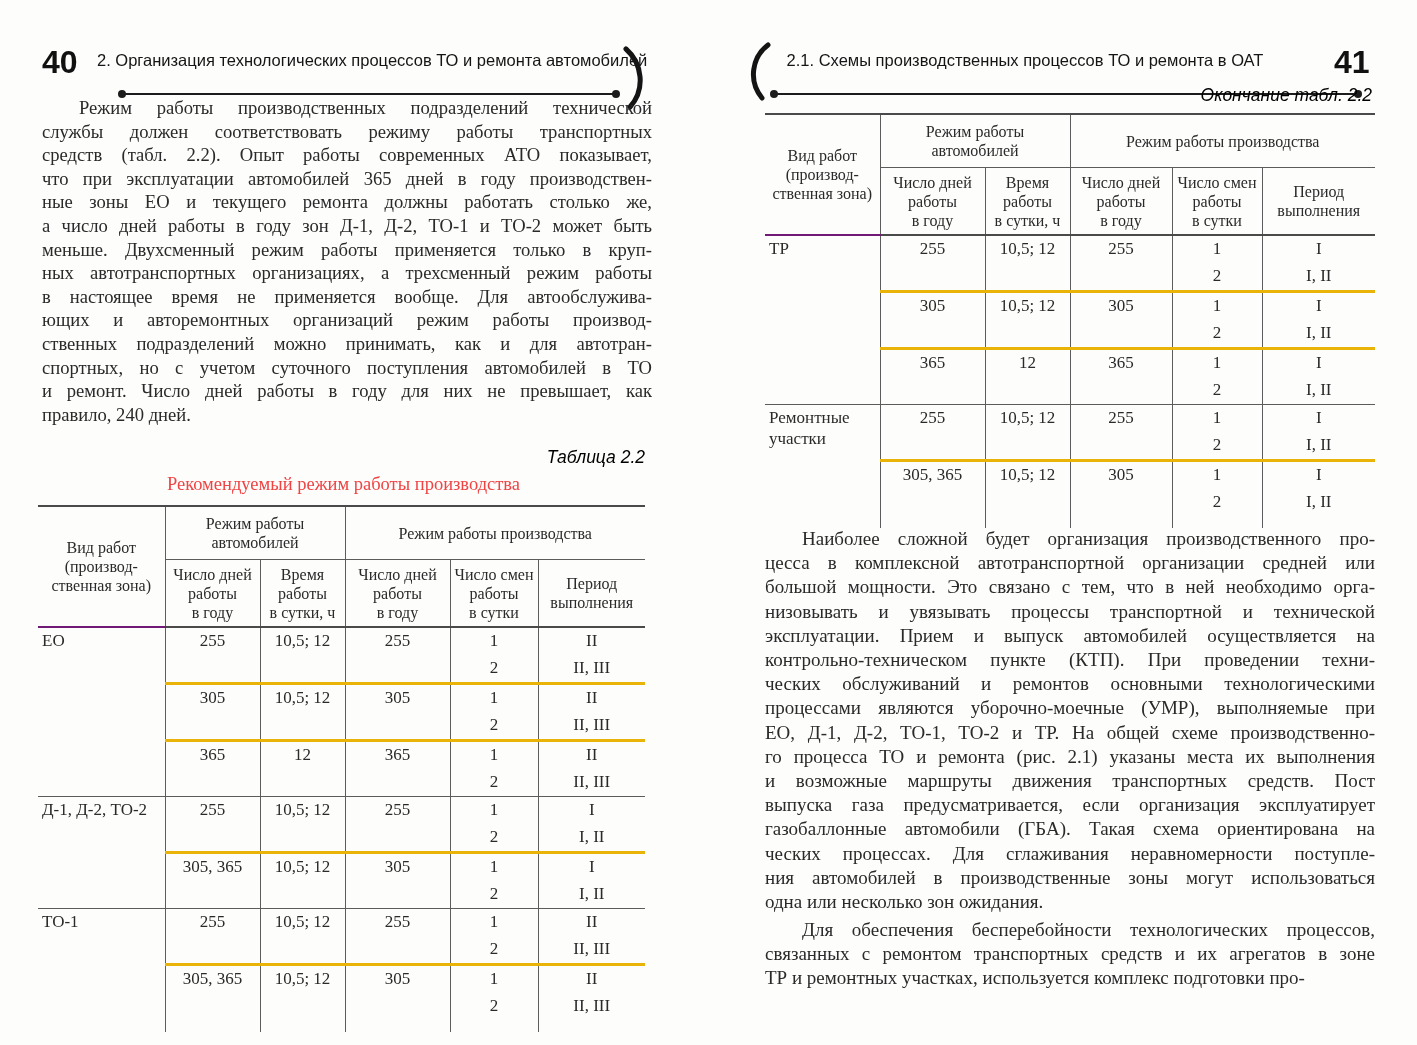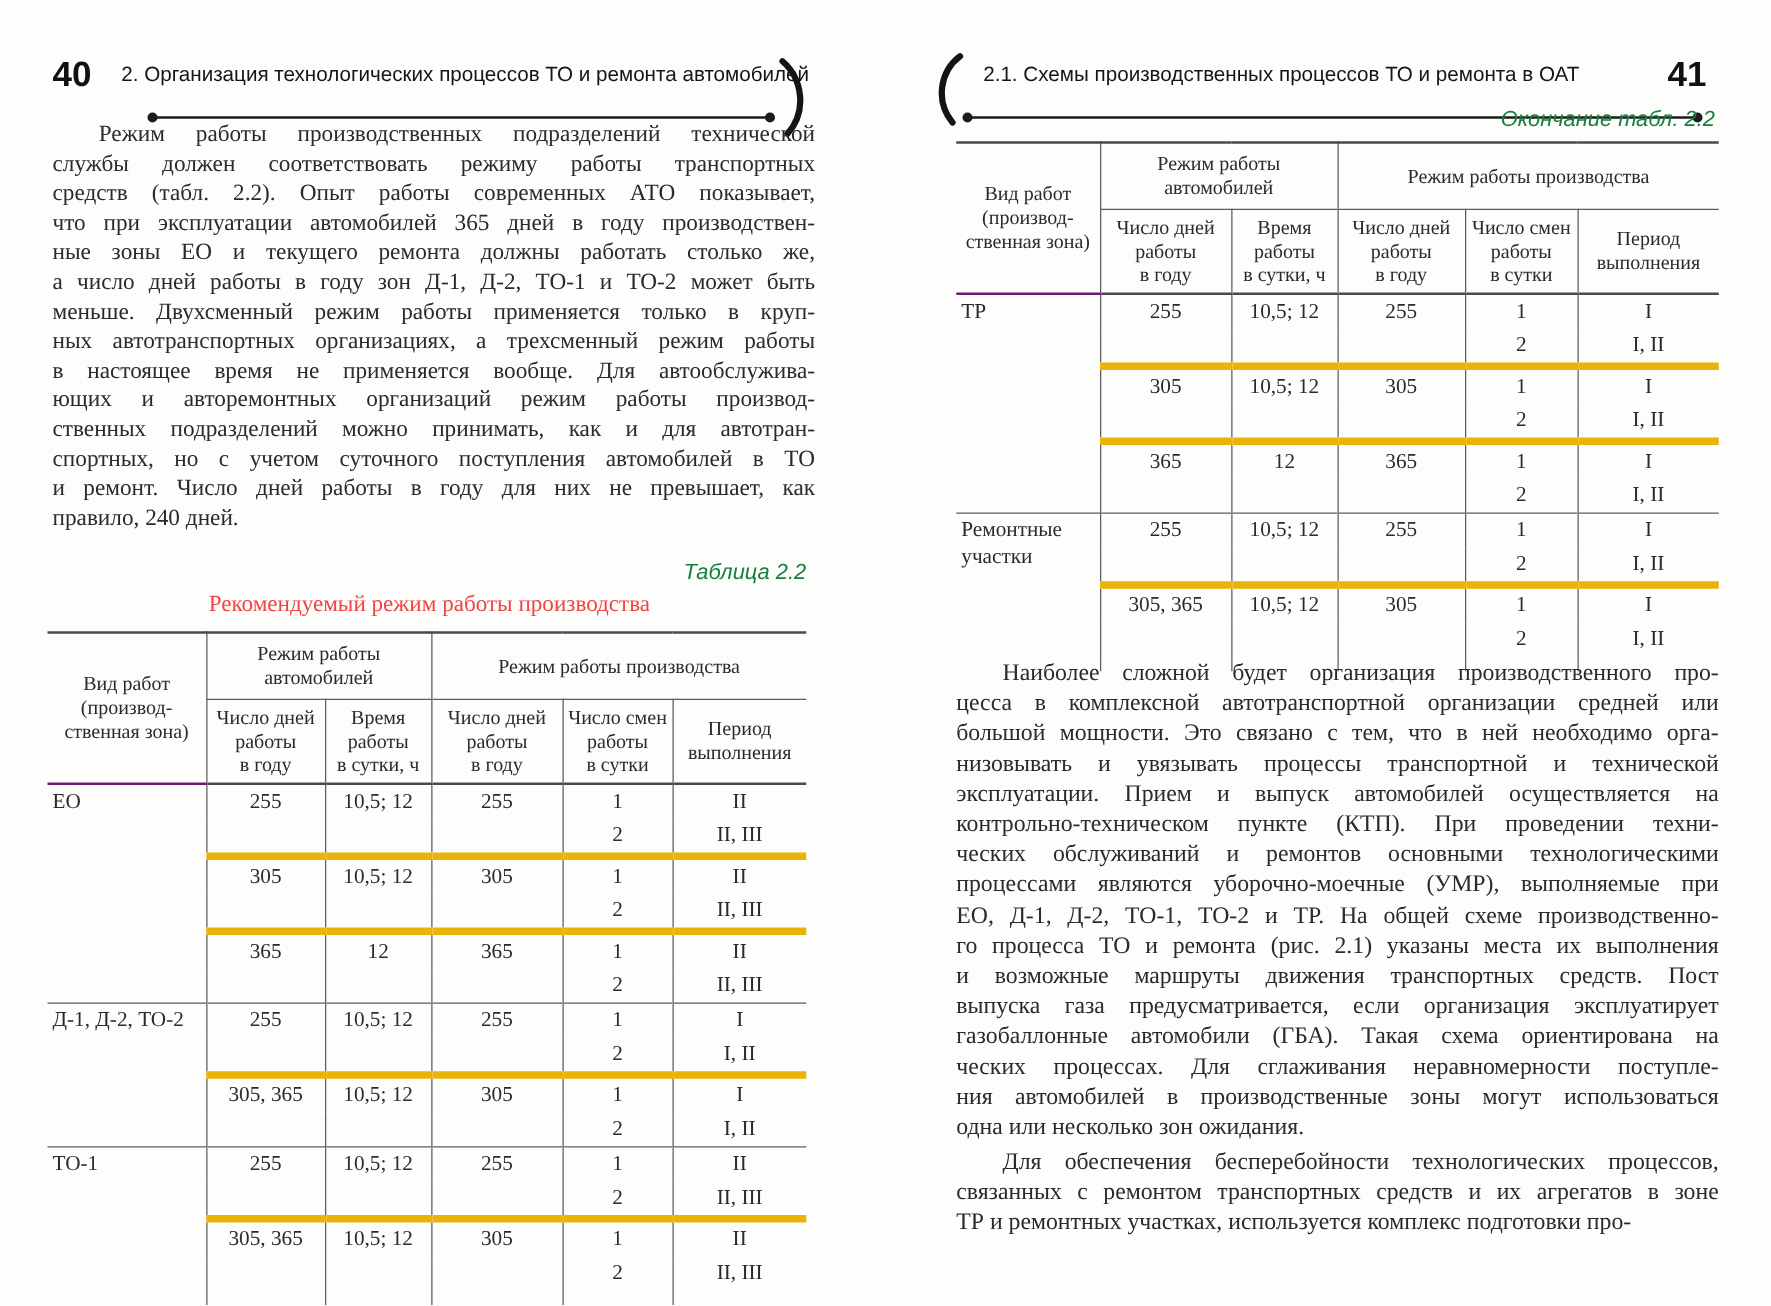--- a/index.html
+++ b/index.html
@@ -2,21 +2,21 @@
 <html lang="ru"><head>
 <meta charset="utf-8">
 <style>
   html,body{margin:0;padding:0;background:#ffffff;}
   .spread{
     position:relative;width:1417px;height:1045px;background:#fdfdfc;overflow:hidden;
     font-family:"Liberation Serif",serif;color:#2a2a2a;
   }
   
   .pnum{position:absolute;font-family:"Liberation Sans",sans-serif;font-weight:bold;
-        font-size:28px;color:#111;}
+        font-size:32px;color:#111;}
   .pnum-left{left:42px;top:44px;}
   .pnum-right{left:1334px;top:44px;}
   .runhead{position:absolute;font-family:"Liberation Sans",sans-serif;font-size:16.5px;color:#151515;
            white-space:nowrap;}
   .runhead-left{left:97px;top:51px;width:520px;text-align:center;}
   .runhead-right{left:780px;top:51px;width:490px;text-align:center;}
   .rule{position:absolute;height:2px;background:#1c1c1c;}
   .rule-left{left:120px;top:93px;width:498px;}
   .rule-right{left:772px;top:93px;width:588px;}
   .rule::before,.rule::after{content:"";position:absolute;width:8px;height:8px;border-radius:50%;
@@ -29,42 +29,42 @@
   
   .para{position:absolute;font-size:18.6px;}
   .para-left{left:42px;top:96px;width:610px;line-height:23.6px;}
   .para-right1{left:765px;top:527px;width:610px;line-height:24.2px;font-size:19px;}
   .para-right2{left:765px;top:918px;width:610px;line-height:24.2px;font-size:19px;}
   .tline{text-align:justify;text-align-last:justify;-moz-text-align-last:justify;}
   .tline.tlast{text-align-last:left;-moz-text-align-last:left;}
   .tline.tfirst{text-indent:37px;}
   
   .tcaption{position:absolute;font-family:"Liberation Sans",sans-serif;font-style:italic;
-            font-size:17.5px;color:#15803d;text-align:right;}
+            font-size:17.5px;color:#000000;text-align:right;}
   .tcaption-left{left:42px;top:447px;width:603px;}
   .tcaption-right{left:765px;top:85px;width:607px;}
   .ttitle{position:absolute;left:42px;top:474px;width:603px;text-align:center;
           font-weight:normal;font-size:18.5px;color:#ef4444;}
   
   table.dtable{position:absolute;border-collapse:collapse;table-layout:fixed;
     border-top:2px solid #4a4a4a;font-size:17px;color:#2a2a2a;}
   .dtable-left{left:38px;top:505px;width:607px;}
   .dtable-right{left:765px;top:113px;width:610px;}
   .dtable th{font-weight:normal;white-space:pre-line;text-align:center;vertical-align:middle;
     font-size:16px;line-height:19px;padding:2px 3px;}
   .dtable th.hz{border-left:none;}
   .dtable th{border-left:1px solid #5c5c5c;}
   .dtable tr.hrow1 th.gh{border-bottom:1px solid #5c5c5c;height:48px;}
   .dtable tr.hrow2 th{height:62px;}
   .dtable tr.hrow2 th{border-bottom:2px solid #4a4a4a;}
   .dtable th.hz{border-bottom:2px solid #701a75;}
   .dtable td{border-left:1px solid #5c5c5c;vertical-align:top;text-align:center;
     padding:2px 3px 0 3px;height:25px;line-height:22px;}
   .dtable td.zone{border-left:none;text-align:left;padding-left:4px;line-height:21px;}
-  .dtable tbody tr.block-start td{border-top:6px solid #eab308;margin-left:10px;}
+  .dtable tbody tr.block-start td{border-top:3px solid #eab308;margin-left:10px;}
   .dtable tbody tr.group-start td{border-top:1px solid #5c5c5c;}
   .dtable tbody tr.tail td{border-top:none;height:12px;padding:0;}
 </style>
 </head>
 <body>
 
 <div class="spread">
 
   <div class="pnum pnum-left">40</div>
   <div class="runhead runhead-left">2. Организация технологических процессов ТО и ремонта автомобилей</div>

